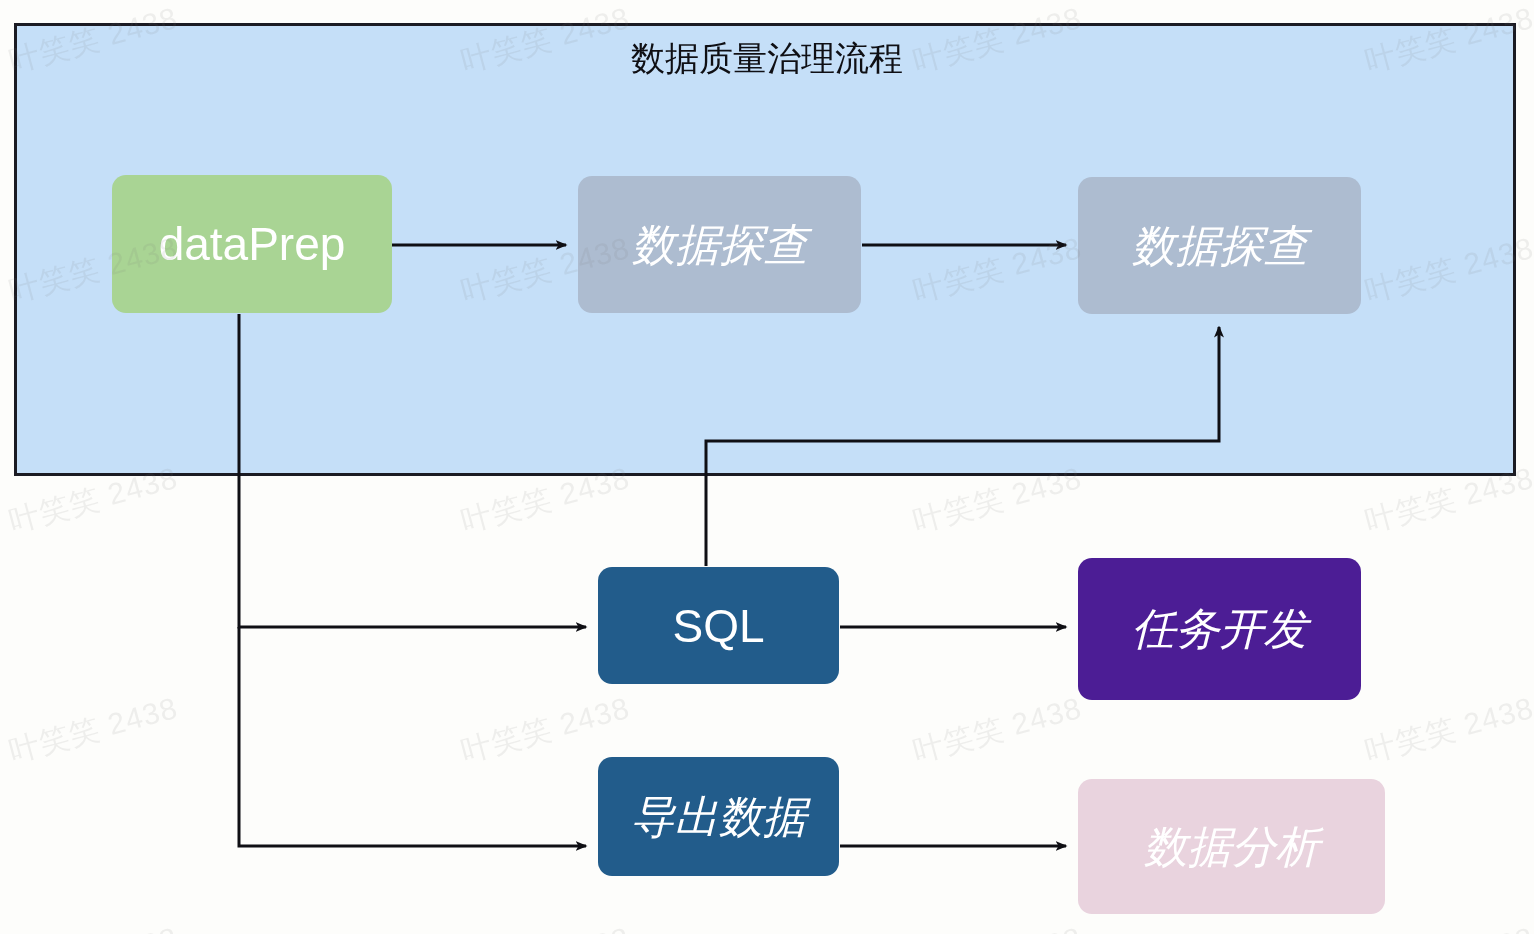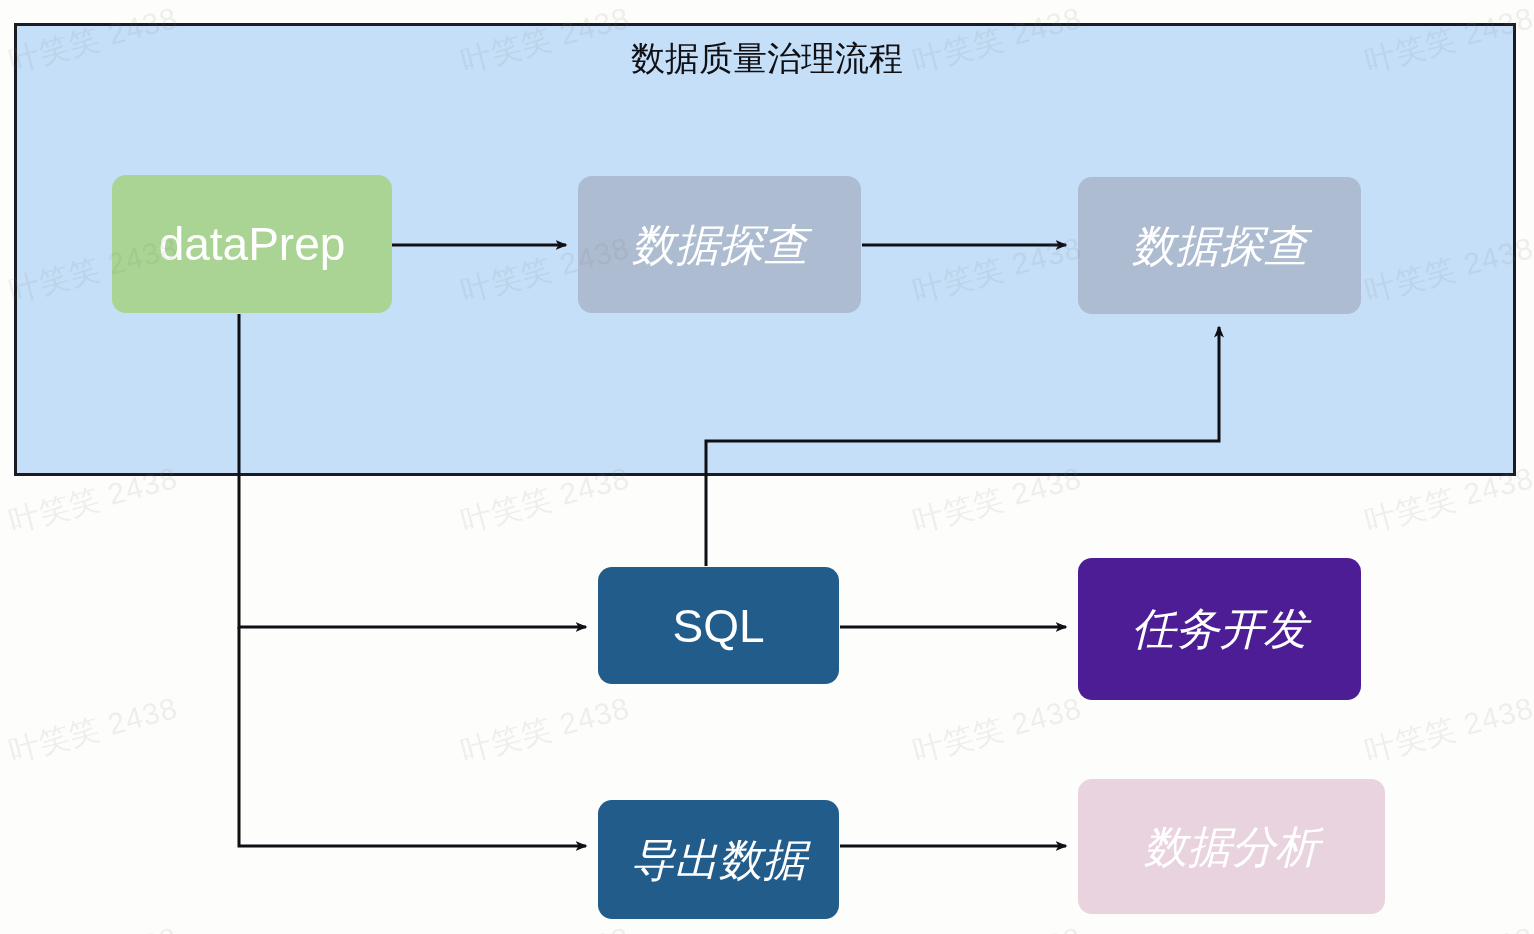--- a/index.html
+++ b/index.html
@@ -96,21 +96,21 @@
     white-space: nowrap;
   }
   .lbl-cjk { font-size: 44px; font-style: italic; }
   .lbl-latin { font-size: 46px; font-family: "Liberation Sans", "DejaVu Sans", sans-serif; }
 
   #node-dataprep   { left: 100px;  top: 175px; width: 280px; height: 138px; background: #a9d494; margin-left: 12px; }
   #node-explore    { left: 578px;  top: 176px; width: 283px; height: 137px; background: #adbcd0; }
   #node-monitor    { left: 1078px; top: 177px; width: 283px; height: 137px; background: #adbcd0; }
   #node-sql        { left: 598px;  top: 567px; width: 241px; height: 117px; background: #225c8b; }
   #node-taskdev    { left: 1078px; top: 558px; width: 283px; height: 142px; background: #4c1d95; }
-  #node-export     { left: 598px;  top: 800px; width: 241px; height: 119px; background: #225c8b; }
+  #node-export     { left: 598px;  top: 757px; width: 241px; height: 119px; background: #225c8b; }
   #node-analysis   { left: 1078px; top: 779px; width: 307px; height: 135px; background: #e9d3de; }
 </style>
 </head>
 <body>
 
 <div id="canvas">
 
   <div id="group-box"></div>
   <div id="group-title">数据质量治理流程</div>
 

